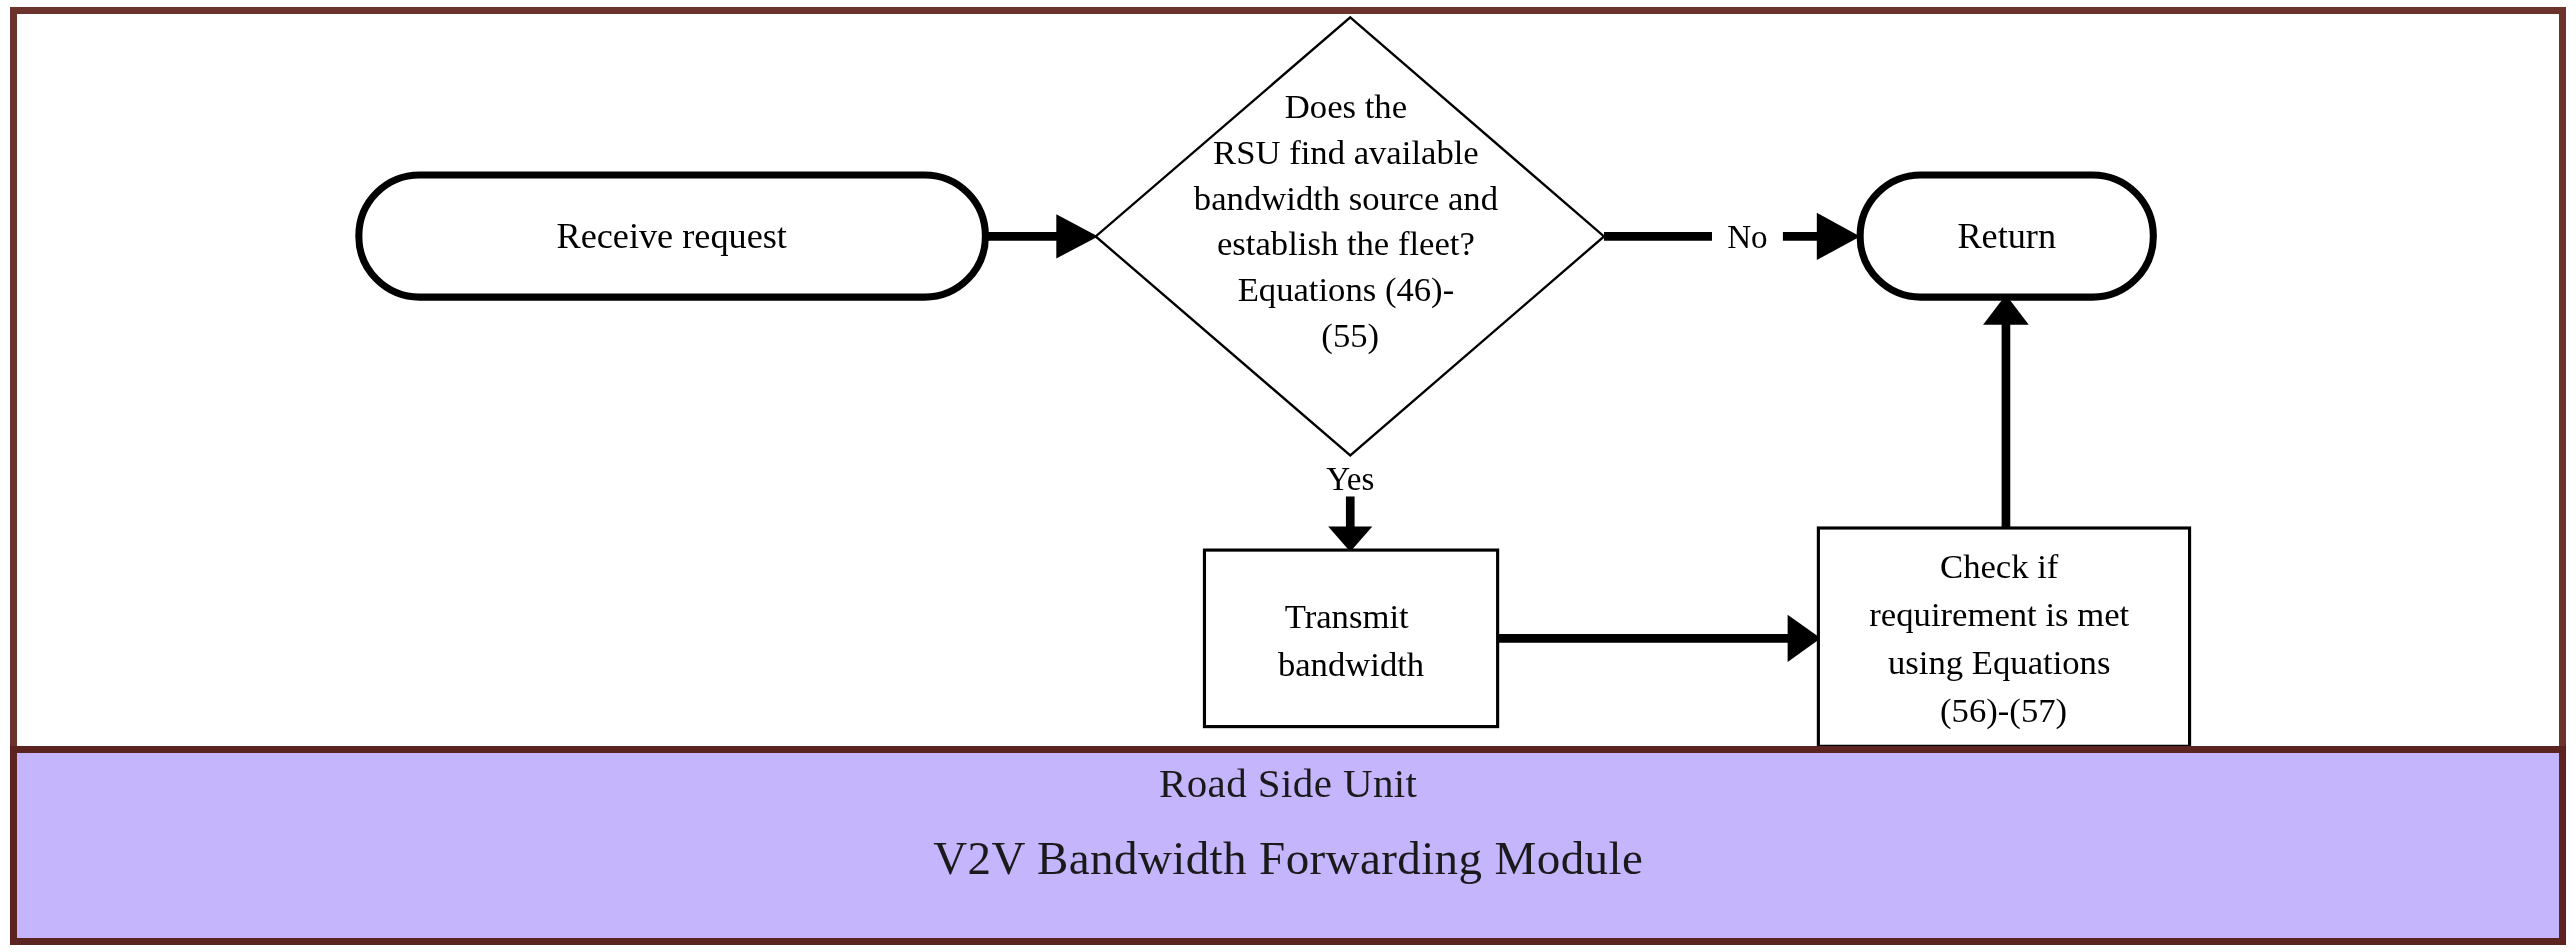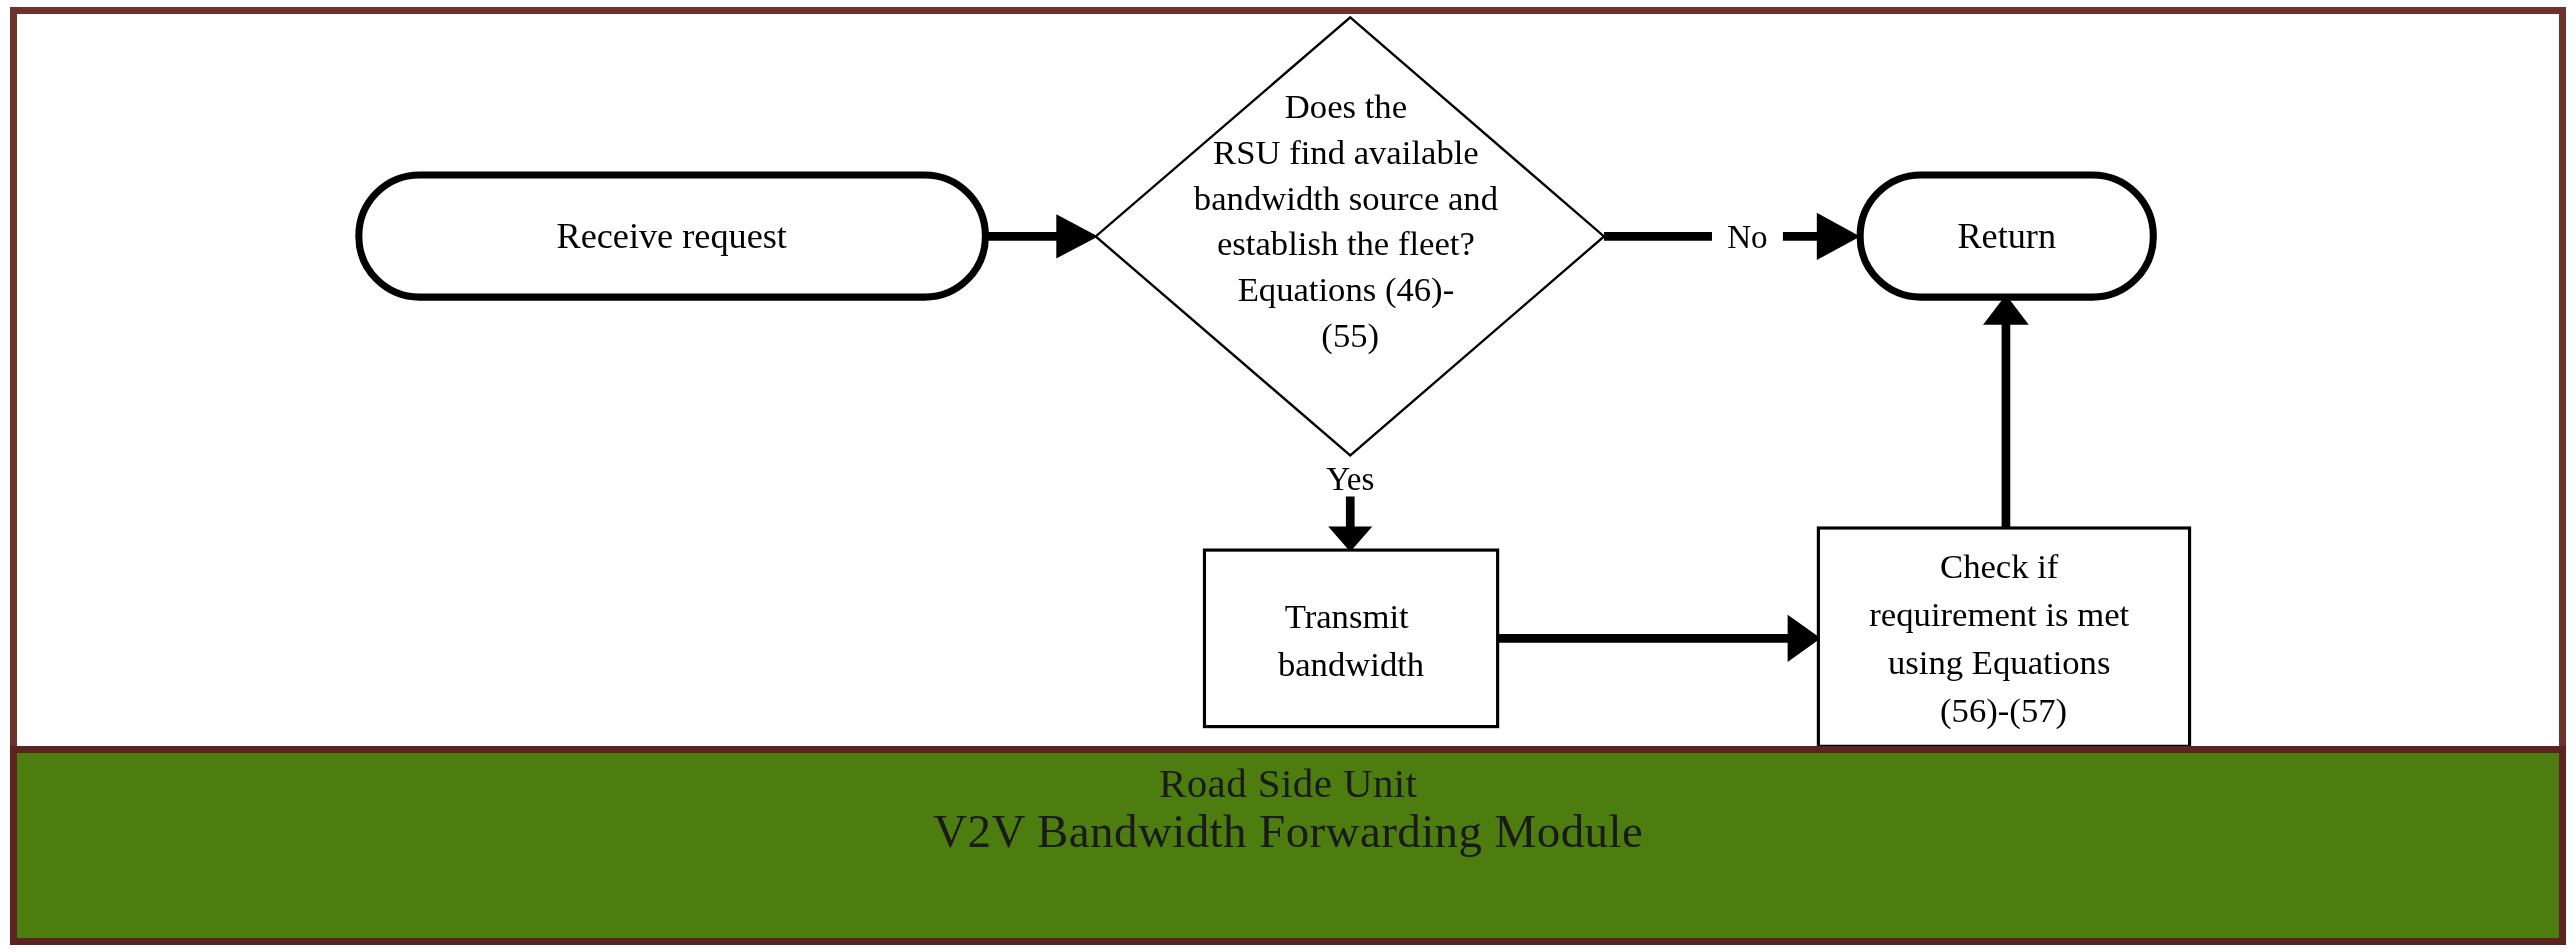--- a/index.html
+++ b/index.html
@@ -28,37 +28,38 @@
   }
   
   #module-banner {
     position: absolute;
     left: 10.2px;
     top: 746px;
     width: 2556px;
     height: 199px;
     border: 7px solid #5c2420;
     box-sizing: border-box;
-    background: #4d7c0f;
+    background: #c4b5fd;
     display: flex;
     flex-direction: column;
     align-items: center;
     justify-content: flex-start;
     padding-top: 8px;
   }
   #banner-title-1 {
     font-size: 41px;
     color: #1a1a1a;
     line-height: 1.1;
     letter-spacing: 0.4px;
   }
   #banner-title-2 {
     font-size: 47px;
     color: #1a1a1a;
     line-height: 1.1;
+    margin-top: 27px;
     letter-spacing: 0.4px;
   }
   svg#flow {
     position: absolute;
     left: 0;
     top: 0;
     width: 2576px;
     height: 952px;
   }
   svg text {

